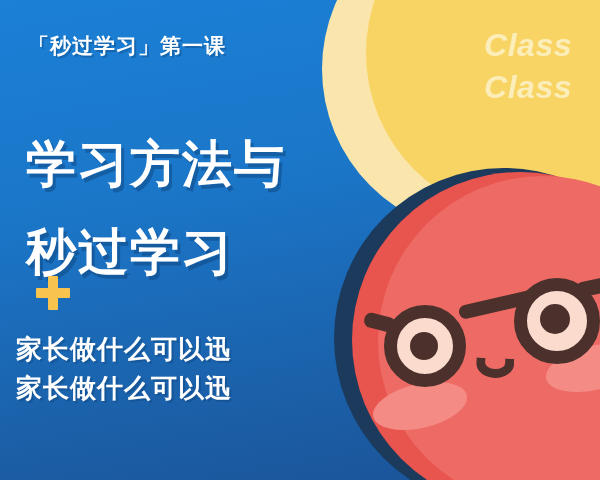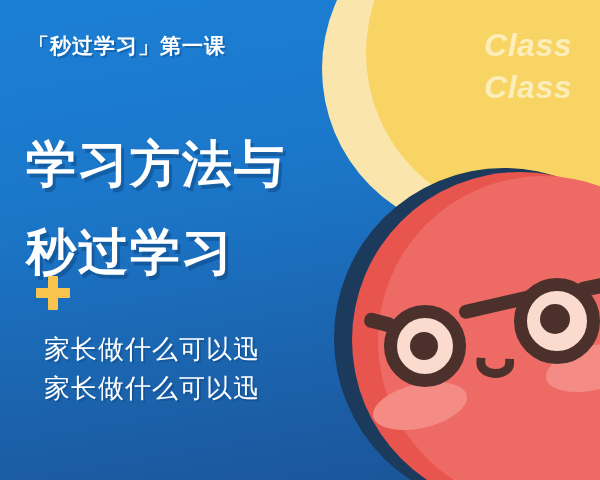--- a/index.html
+++ b/index.html
@@ -232,24 +232,24 @@
     left: 0; top: 12px;
     width: 34px; height: 10px;
   }
   .plus-sign::after {
     left: 12px; top: 0;
     width: 10px; height: 34px;
   }
 
   .subline {
     position: absolute;
-    left: 44px;
+    left: 16px;
     top: 330px;
     font-size: 26px;
-    font-weight: normal;
+    font-weight: bold;
     color: #ffffff;
     line-height: 1.5;
     letter-spacing: 1px;
     text-shadow: 2px 2px 0 rgba(12,60,112,0.35);
   }
   .subline div { white-space: nowrap; }
 </style>
 </head>
 <body>
 

